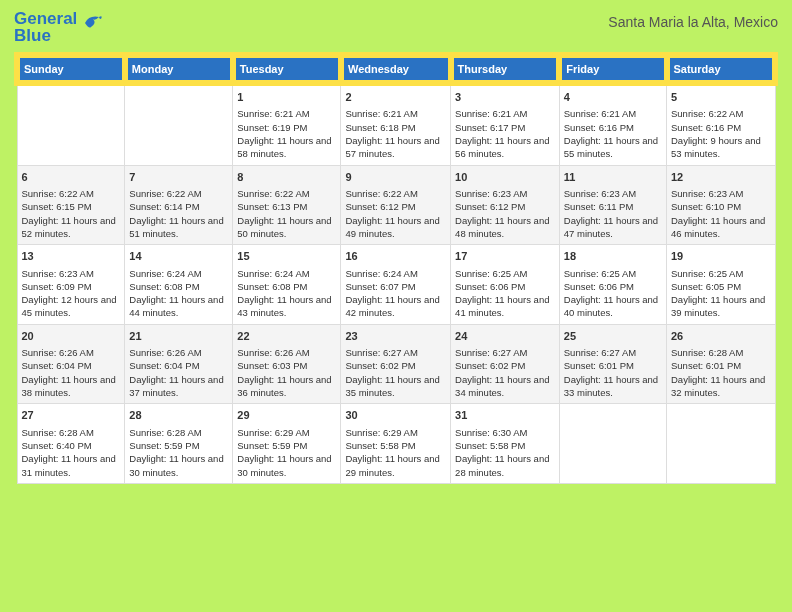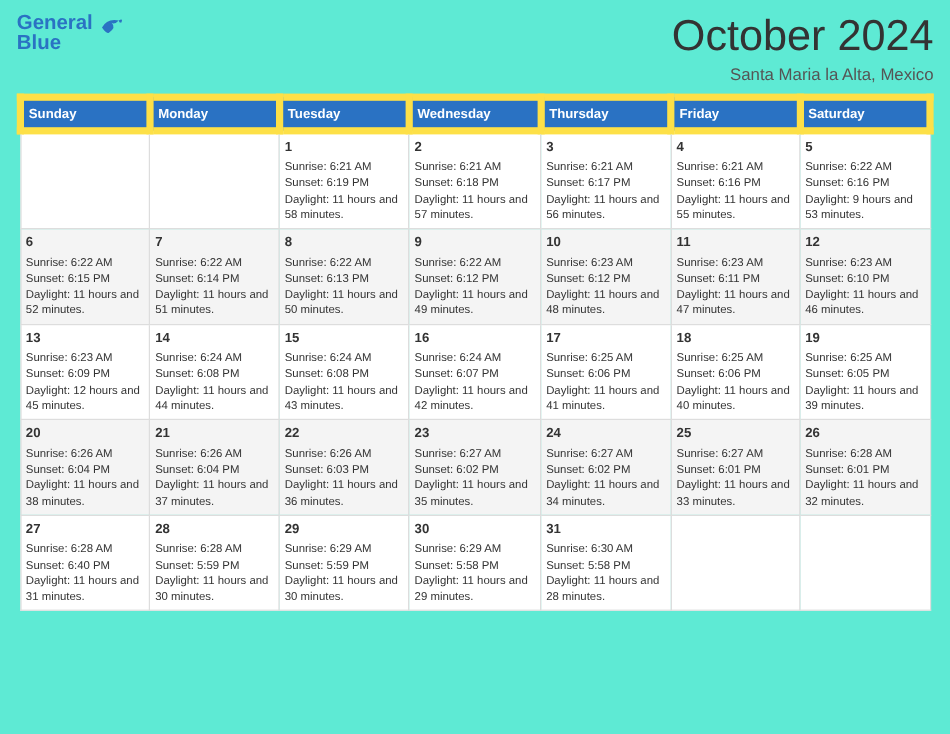--- a/index.html
+++ b/index.html
@@ -6,21 +6,21 @@
     body {
       font-family: Arial, sans-serif;
       background: #fff;
       width: 792px;
       height: 612px;
       overflow: hidden;
     }
     .page {
       width: 792px;
       height: 612px;
-      background: #5eead4;
+      background: #bef264;
       padding: 10px 14px 10px 14px;
     }
     .header {
       display: flex;
       justify-content: space-between;
       align-items: flex-start;
       margin-bottom: 8px;
     }
     .logo {
       display: flex;
@@ -102,21 +102,20 @@
         </div>
         <div style="margin-left:2px; margin-top:-4px;">
           <svg width="22" height="20" viewBox="0 0 22 20">
             <path d="M4 10 Q8 2 18 4 Q14 8 12 6 Q16 10 10 14 Q8 16 4 10Z" fill="#2a72c3"></path>
             <path d="M18 4 Q22 2 20 6 Q18 6 18 4Z" fill="#2a72c3"></path>
           </svg>
         </div>
       </div>
     </div>
     <div class="title-block">
-      <div class="month-title">October 2024</div>
       <div class="location">Santa Maria la Alta, Mexico</div>
     </div>
   </div>
 
   <table>
     <thead>
       <tr>
       <th>Sunday</th>
           <th>Monday</th>
           <th>Tuesday</th>

